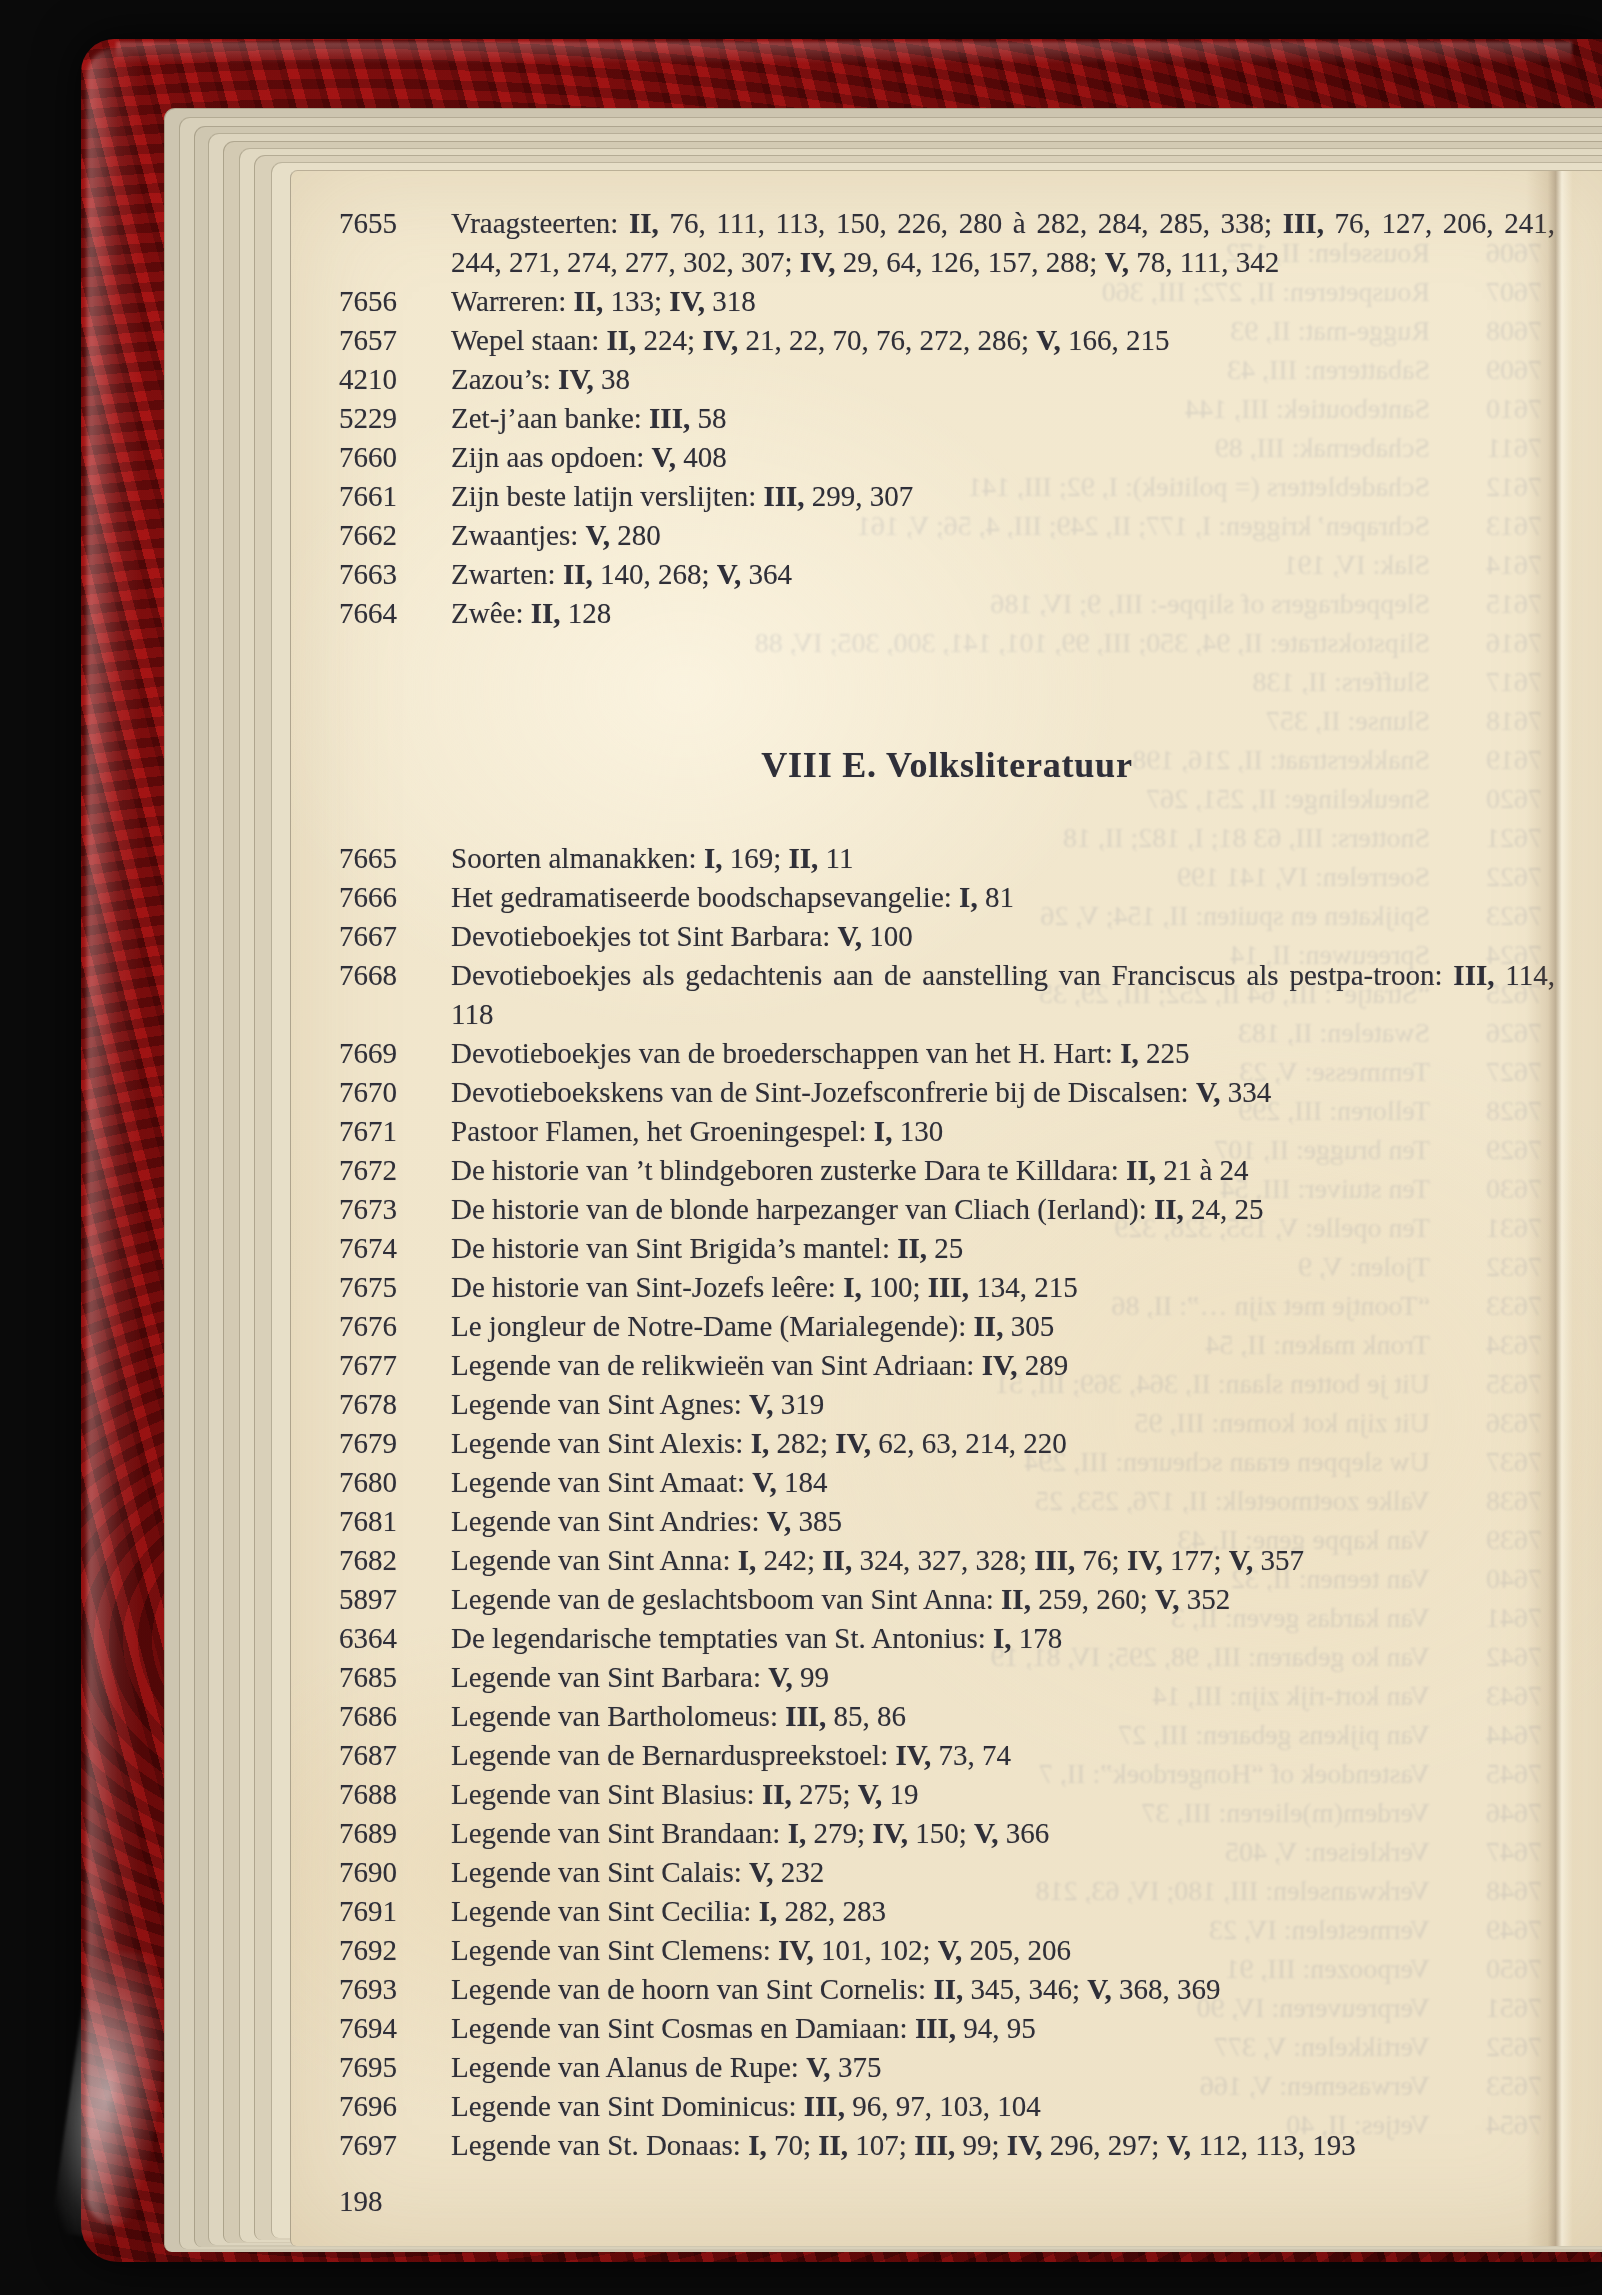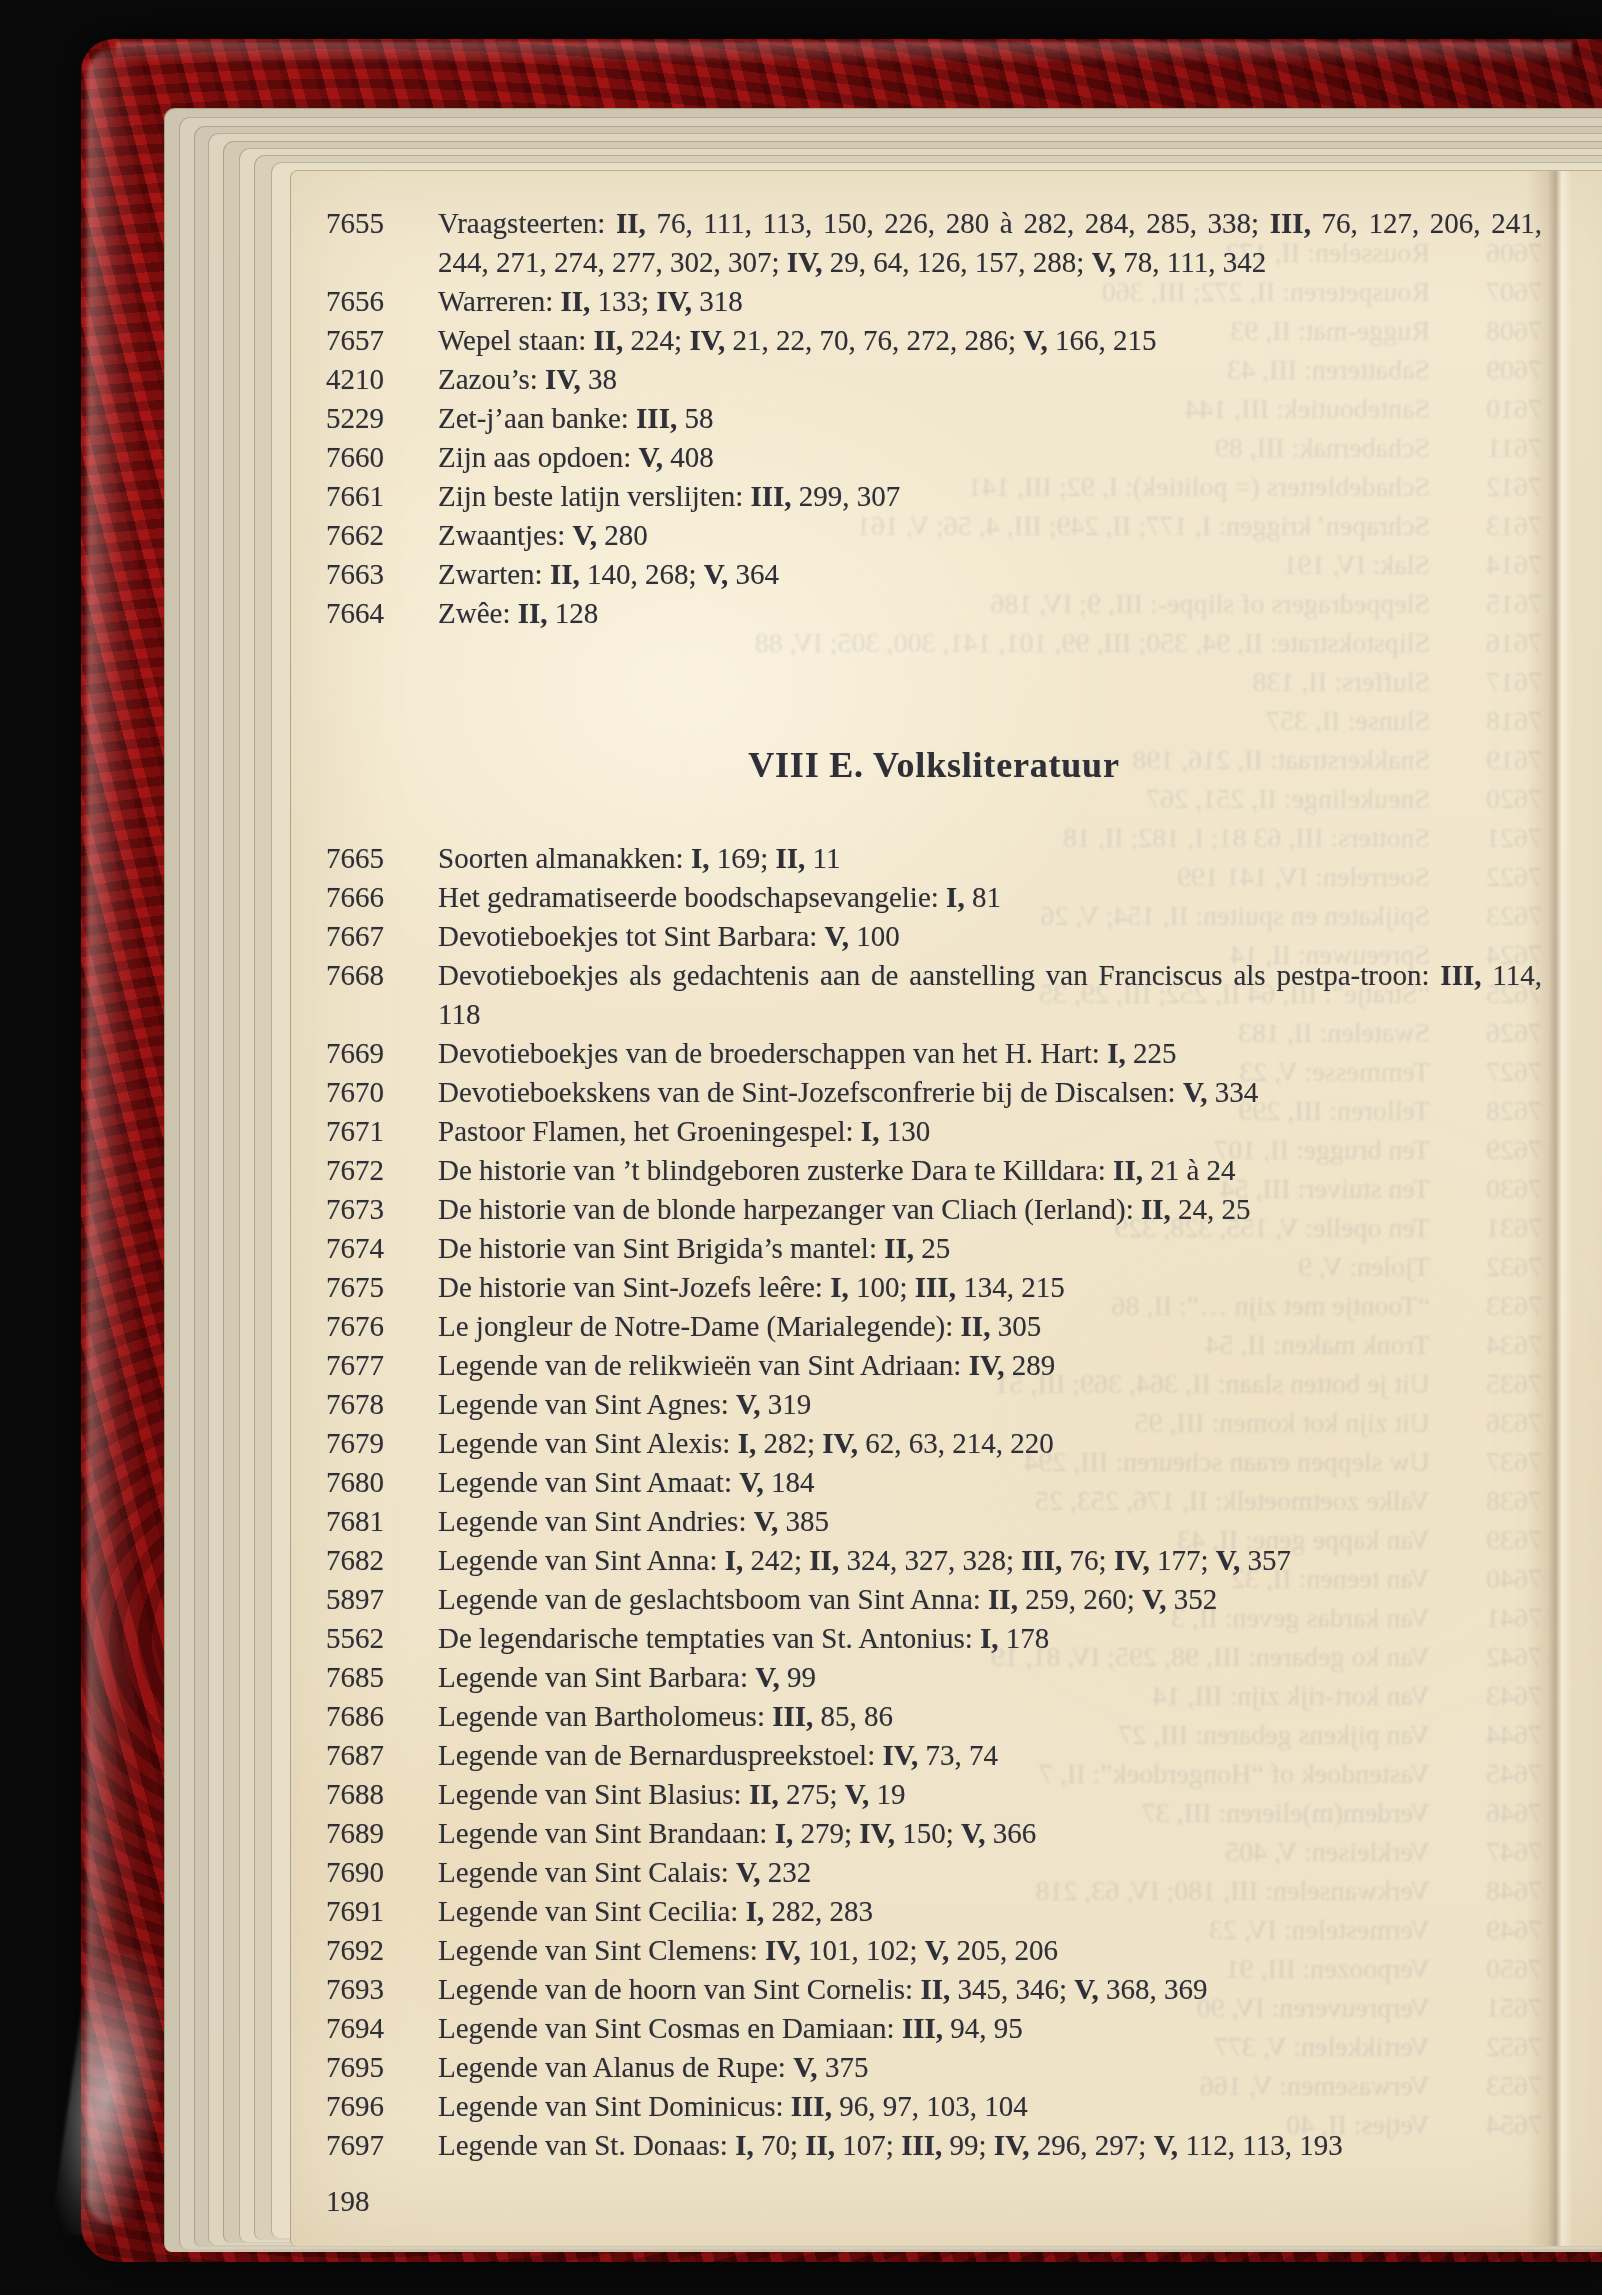--- a/index.html
+++ b/index.html
@@ -51,21 +51,21 @@
       rgba(95,70,45,.32) 52%, rgba(255,252,240,.48) 63%, rgba(228,212,178,.22) 82%, transparent);}
 
   
   .ghost{position:absolute;left:35px;top:62px;width:1216px;
     transform:scaleX(-1);opacity:.13;color:#46527a;filter:blur(1.2px);
     font-size:28px;pointer-events:none;}
   .gline{position:relative;padding-left:112px;height:39px;line-height:39px;white-space:nowrap;}
   .gline .gnum{position:absolute;left:0;top:0;}
 
   
-  .textblock{position:absolute;left:35px;top:33px;width:1216px;
+  .textblock{position:absolute;left:48px;top:33px;width:1216px;
     color:#2f2f38;font-size:29px;text-shadow:0 0 0.8px rgba(45,45,55,.35);}
   .entry{position:relative;padding-left:112px;min-height:39px;line-height:39px;}
   .entry .num{position:absolute;left:0;top:0;width:102px;}
   .entry .txt{white-space:nowrap;}
   .entry.wrap .txt{white-space:normal;text-align:justify;}
   .b{font-weight:bold;}
   .header{text-align:center;font-weight:bold;font-size:36px;line-height:39px;
     margin:113px 0 54px;letter-spacing:0.8px;}
   .pagenum{text-align:left;font-size:29px;line-height:39px;margin-top:17px;}
 </style>
@@ -251,21 +251,21 @@
         </div>
         <div class="entry">
           <span class="num">7682</span>
           <div class="txt">Legende van Sint Anna: <span class="b">I,</span> 242; <span class="b">II,</span> 324, 327, 328; <span class="b">III,</span> 76; <span class="b">IV,</span> 177; <span class="b">V,</span> 357</div>
         </div>
         <div class="entry">
           <span class="num">5897</span>
           <div class="txt">Legende van de geslachtsboom van Sint Anna: <span class="b">II,</span> 259, 260; <span class="b">V,</span> 352</div>
         </div>
         <div class="entry">
-          <span class="num">5562</span>
+          <span class="num">6364</span>
           <div class="txt">De legendarische temptaties van St. Antonius: <span class="b">I,</span> 178</div>
         </div>
         <div class="entry">
           <span class="num">7685</span>
           <div class="txt">Legende van Sint Barbara: <span class="b">V,</span> 99</div>
         </div>
         <div class="entry">
           <span class="num">7686</span>
           <div class="txt">Legende van Bartholomeus: <span class="b">III,</span> 85, 86</div>
         </div>

